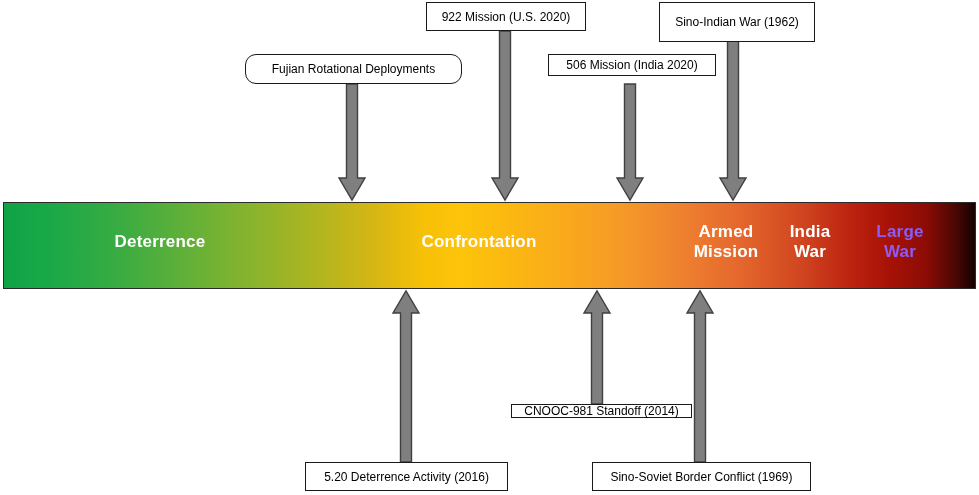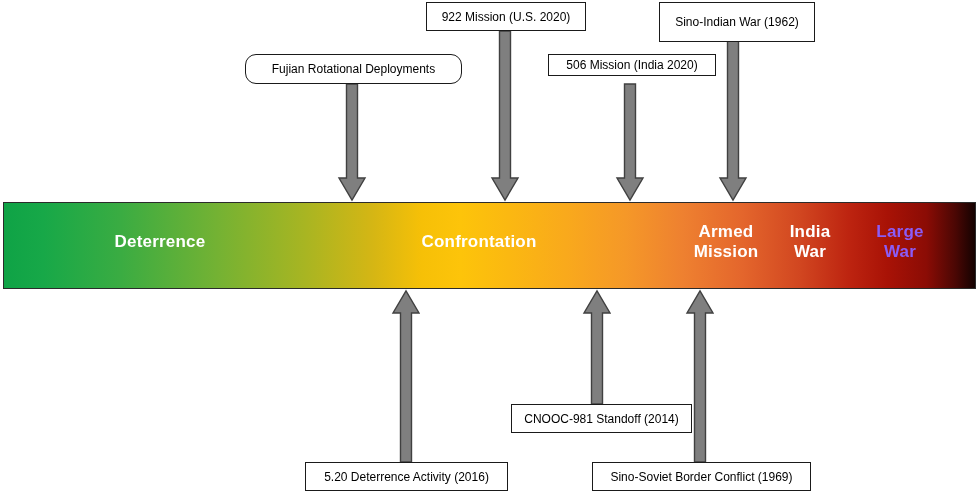--- a/index.html
+++ b/index.html
@@ -119,17 +119,17 @@
 
   <div id="callouts-above">
       <div class="callout" style="left: 245px; top: 54px; width: 217px; height: 30px; border-radius: 11px;">Fujian Rotational Deployments</div>
       <div class="callout" style="left: 426px; top: 2px; width: 160px; height: 29px;">922  Mission (U.S. 2020)</div>
       <div class="callout" style="left: 548px; top: 54px; width: 168px; height: 22px;">506 Mission (India 2020)</div>
       <div class="callout" style="left: 659px; top: 2px; width: 156px; height: 40px;">Sino-Indian War (1962)</div>
     </div>
 
   <div id="callouts-below">
       <div class="callout" style="left: 305px; top: 462px; width: 203px; height: 29px;">5.20 Deterrence Activity (2016)</div>
-      <div class="callout" style="left: 511px; top: 404px; width: 181px; height: 29px;">CNOOC-981 Standoff (2014)</div>
+      <div class="callout" style="left: 511px; top: 404px; width: 181px; height: 14px;">CNOOC-981 Standoff (2014)</div>
       <div class="callout" style="left: 592px; top: 462px; width: 219px; height: 29px; text-align: right;">Sino-Soviet Border Conflict (1969)</div>
     </div>
 
 </div>
 
 </body></html>

